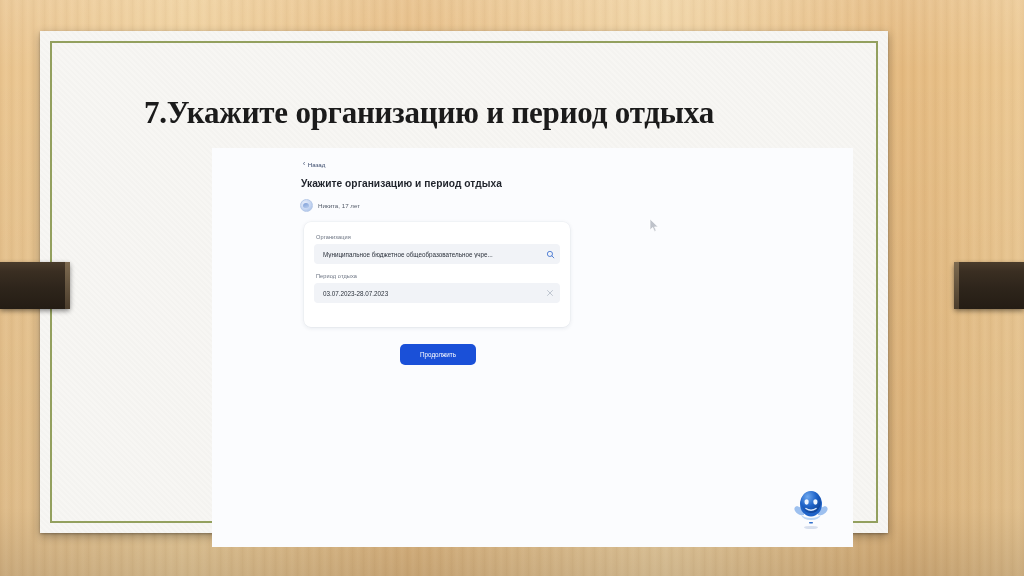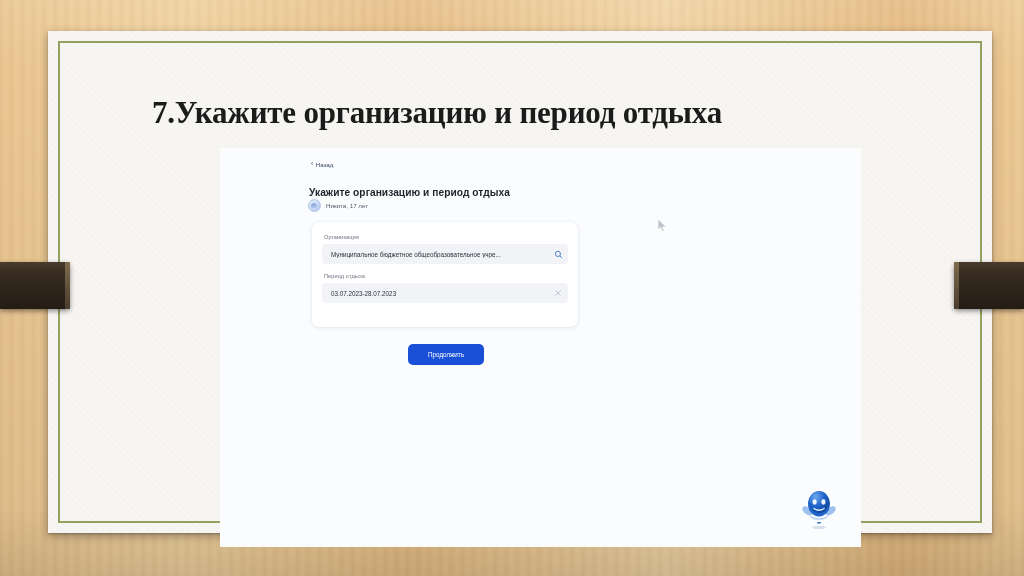--- a/index.html
+++ b/index.html
@@ -18,22 +18,22 @@
          rgba(180,140,85,0.10) 0px,
          rgba(180,140,85,0.00) 3px,
          rgba(255,230,190,0.10) 6px,
          rgba(180,140,85,0.06) 11px),
       linear-gradient(90deg, #e9c48f 0%, #efd09d 18%, #e6bd85 40%, #f0d3a3 65%, #e4b97f 88%, #ecc994 100%);
   }
 
   
   #slide {
     position: absolute;
-    left: 48px; top: 31px;
-    width: 944px; height: 502px;
+    left: 40px; top: 31px;
+    width: 848px; height: 502px;
     background:
       repeating-linear-gradient(45deg, rgba(0,0,0,0.012) 0 2px, rgba(255,255,255,0.02) 2px 4px),
       #f7f6f3;
     box-shadow: 0 3px 9px rgba(0,0,0,0.30), 0 1px 2px rgba(0,0,0,0.25);
   }
   #slide-border {
     position: absolute;
     left: 10px; top: 10px; right: 10px; bottom: 10px;
     border: 2px solid #93a05e;
     pointer-events: none;
@@ -80,21 +80,21 @@
   #back-link {
     position: absolute; left: 91px; top: 13px;
     font-size: 6.2px; color: #3a4a6b;
     display: flex; align-items: center; gap: 2.5px;
   }
   #back-link .chev { font-size: 6.5px; line-height: 1; }
 
   #shot-heading {
     position: absolute; left: 89px; top: 30px;
     font-size: 10.2px; font-weight: bold;
-    color: #1f232b; letter-spacing: 0.05px; margin-top: 9px;
+    color: #1f232b; letter-spacing: 0.05px;
   }
 
   #user-row {
     position: absolute; left: 88px; top: 51px;
     display: flex; align-items: center; gap: 5px;
   }
   #avatar {
     width: 11px; height: 11px; border-radius: 50%;
     background: radial-gradient(circle at 35% 32%, #e8eefb 0%, #c6d6f2 55%, #9db8e4 100%);
     border: 0.8px solid #b6c9e8;

